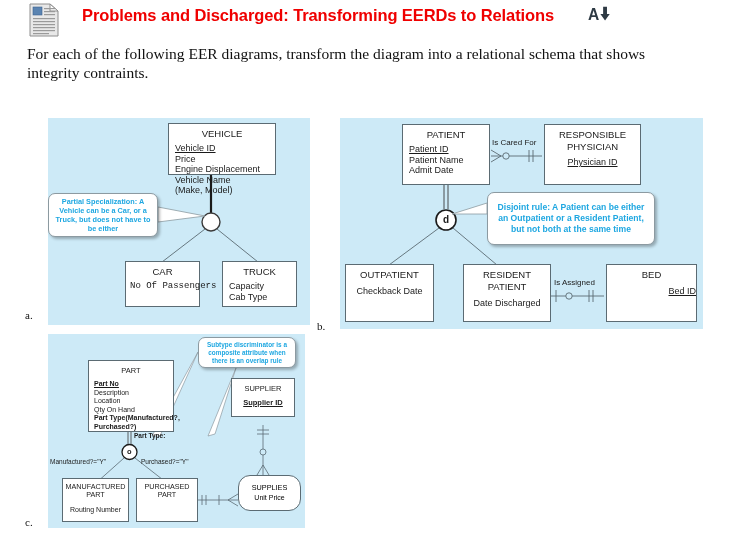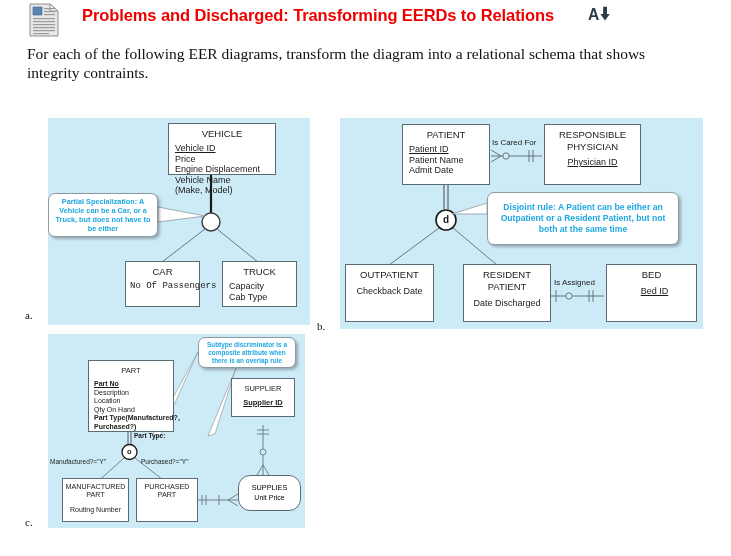--- a/index.html
+++ b/index.html
@@ -66,21 +66,21 @@
   
   .callout{
     position:absolute;background:#ffffff;border:1px solid #8c9aa1;
     border-radius:7px;box-sizing:border-box;
     color:#1ea7e1;font-weight:bold;text-align:center;
     box-shadow:2px 2px 3px rgba(0,0,0,.28);
     display:flex;align-items:center;justify-content:center;
     padding:3px 4px;
   }
   #callout-a{left:48px;top:193px;width:110px;height:44px;font-size:7.3px;line-height:9.2px;}
-  #callout-b{left:487px;top:192px;width:192px;height:53px;font-size:8.6px;line-height:11px;}
+  #callout-b{left:487px;top:192px;width:168px;height:53px;font-size:8.6px;line-height:11px;}
   #callout-c{left:198px;top:337px;width:98px;height:31px;font-size:6.4px;line-height:8px;}
 
   
   .ovl{position:absolute;left:0;top:0;width:731px;height:556px;pointer-events:none;}
 
   .lbl{
     position:absolute;font-size:8px;color:#1a1a1a;white-space:nowrap;
   }
   .lbl.sm{font-size:6.5px;}
   .lbl.b{font-weight:bold;}
@@ -213,21 +213,21 @@
   <span class="ent-name" style="line-height:11.5px;">RESIDENT PATIENT</span>
   <span class="attrs" style="margin-left:0;margin-top:6px;">
     <span class="attr">Date Discharged</span>
   </span>
 </div>
 
 <div class="lbl" style="left:554px;top:278px;">Is Assigned</div>
 
 <div class="ent" style="left:606px;top:264px;width:91px;height:58px;text-align:center;">
   <span class="ent-name">BED</span>
-  <span class="attrs" style="margin-left:6px;text-align:center;margin-top:6px;">
+  <span class="attrs" style="margin-left:6px;text-align:right;margin-top:6px;">
     <span class="attr pk">Bed ID</span>
   </span>
 </div>
 
 <div class="lbl b" style="left:443px;top:214px;font-size:10px;">d</div>
 
 <div class="callout" id="callout-b">Disjoint rule: A Patient can be either an Outpatient or a Resident Patient, but not both at the same time</div>
 
 <div class="panel" id="panel-c"></div>
 <div class="panel-letter" id="letter-c">c.</div>

